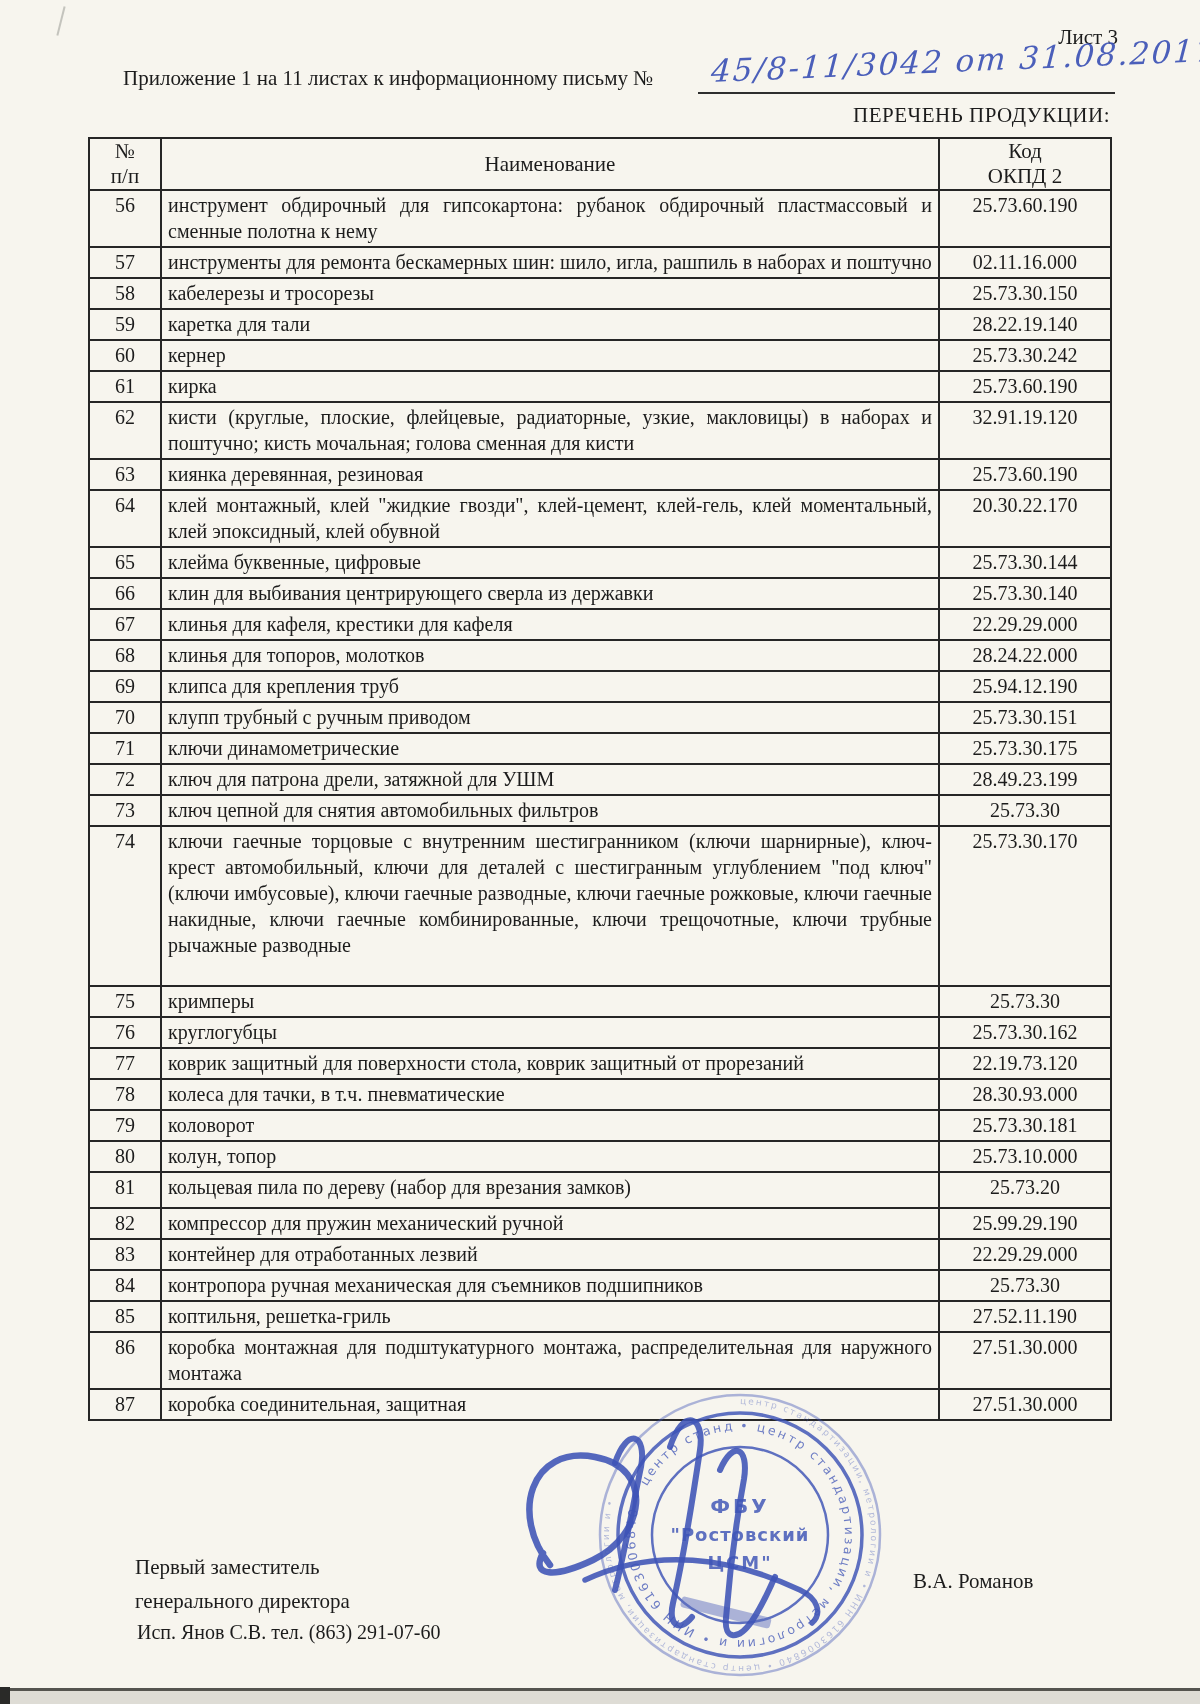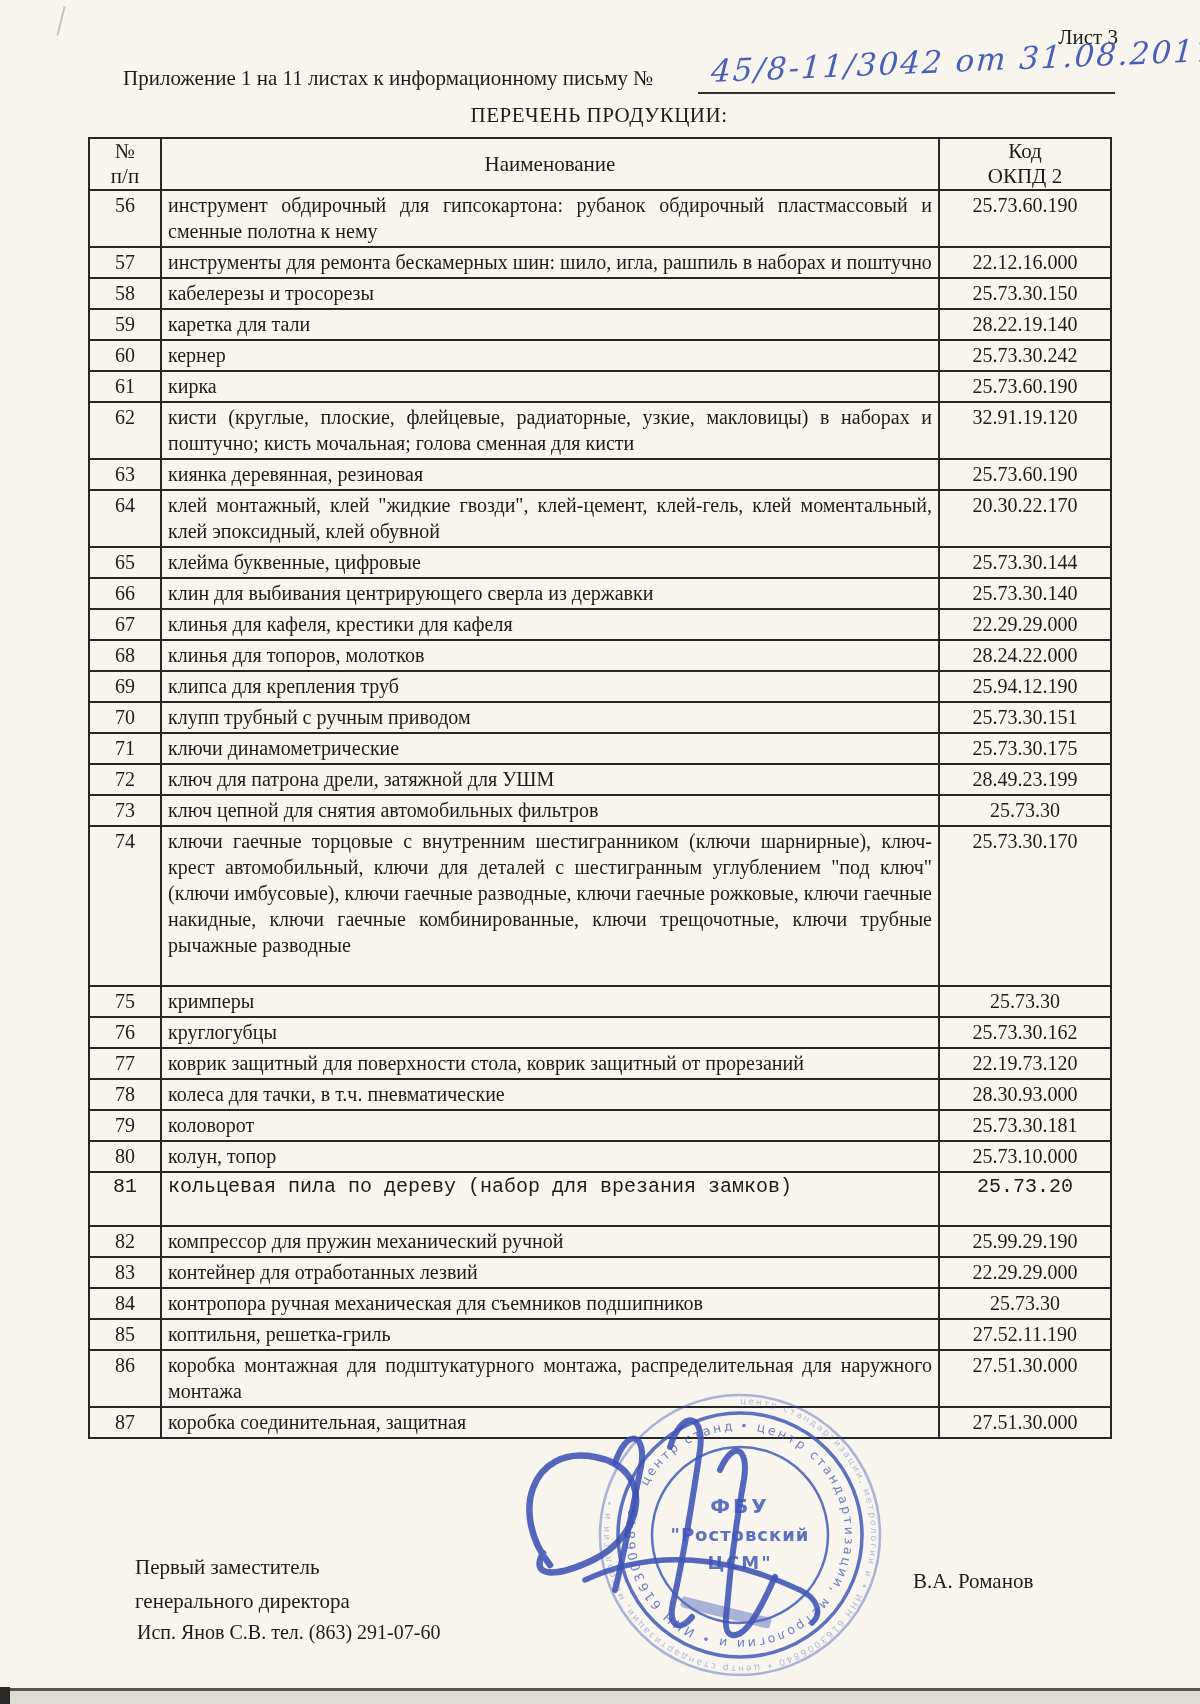--- a/index.html
+++ b/index.html
@@ -21,40 +21,40 @@
 
   .sheet-label{position:absolute;top:25px;right:82px;font-size:21px;margin-left:28px;}
   .appendix-row{position:absolute;top:52px;left:123px;width:992px;display:flex;align-items:flex-end;font-size:21px;gap:36px;}
   .appendix-text{white-space:nowrap;padding-bottom:3px;}
   .blank-line{flex:1;border-bottom:2px solid #2e2e2e;position:relative;height:40px;margin-left:9px;}
   .handwriting{
     position:absolute;left:12px;bottom:3px;white-space:nowrap;
     font-family:"DejaVu Serif",serif;font-style:italic;font-size:31px;letter-spacing:2px;
     color:var(--ink-blue);transform:rotate(-2.4deg) skewX(-6deg);transform-origin:left bottom;opacity:.92;
   }
-  .doc-title{position:absolute;top:103px;left:88px;width:1022px;text-align:center;font-size:21px;letter-spacing:.5px;}
+  .doc-title{position:absolute;top:103px;left:88px;width:1022px;text-align:right;font-size:21px;letter-spacing:.5px;}
 
   table.products{
     position:absolute;top:137px;left:88px;width:1022px;
     border-collapse:collapse;table-layout:fixed;
   }
   table.products th,table.products td{border:2px solid var(--border);}
   table.products thead th{
     font-weight:normal;font-size:21px;line-height:25px;height:48px;
     text-align:center;vertical-align:middle;padding:0 4px;
   }
   table.products td{
     font-size:20px;line-height:26px;vertical-align:top;padding:1px 6px 2px 6px;
   }
   td.num{text-align:center;}
   td.name{text-align:justify;text-align-last:left;padding:1px 12px 3px 15px;}
   td.code{text-align:center;}
   tbody tr{height:28px;}
   tbody tr:nth-child(19){height:160px;} 
-  tbody tr:nth-child(26){height:54px;font-family:Liberation Mono, monospace;}  
+  tbody tr:nth-child(26){height:36px;}  
 
   .position-block{position:absolute;left:123px;top:1550px;font-size:21px;line-height:34px;margin-left:12px;}
   .signer-name{position:absolute;left:872px;top:1569px;font-size:21px;margin-left:41px;}
   .executor-line{position:absolute;left:137px;top:1621px;font-size:20px;}
 
   .ink-overlay{position:absolute;left:455px;top:1285px;pointer-events:none;}
   .ink-stroke{fill:none;stroke:var(--ink-blue);stroke-linecap:round;stroke-linejoin:round;opacity:.88;}
   .stamp-ring{fill:none;stroke:var(--ink-blue);}
   .stamp-text{fill:var(--ink-blue);font-family:"DejaVu Sans","Liberation Sans",sans-serif;}
 </style>
@@ -97,21 +97,21 @@
     </thead>
     <tbody>
         <tr>
           <td class="num">56</td>
           <td class="name">инструмент обдирочный для гипсокартона: рубанок обдирочный пластмассовый и сменные полотна к нему</td>
           <td class="code">25.73.60.190</td>
         </tr>
         <tr>
           <td class="num">57</td>
           <td class="name">инструменты для ремонта бескамерных шин: шило, игла, рашпиль в наборах и поштучно</td>
-          <td class="code">22.12.16.000</td>
+          <td class="code">02.11.16.000</td>
         </tr>
         <tr>
           <td class="num">58</td>
           <td class="name">кабелерезы и тросорезы</td>
           <td class="code">25.73.30.150</td>
         </tr>
         <tr>
           <td class="num">59</td>
           <td class="name">каретка для тали</td>
           <td class="code">28.22.19.140</td>

